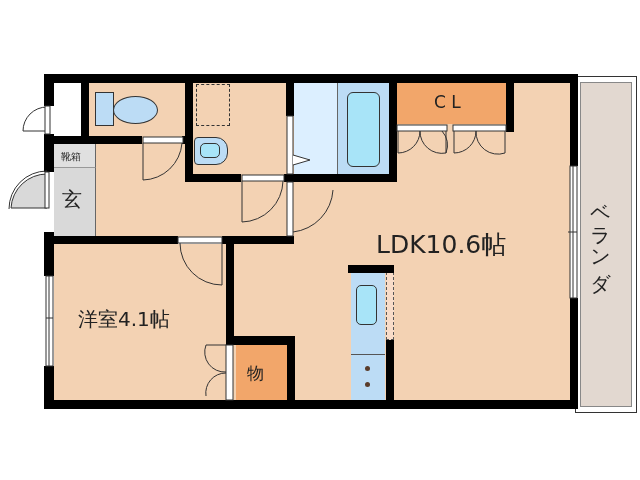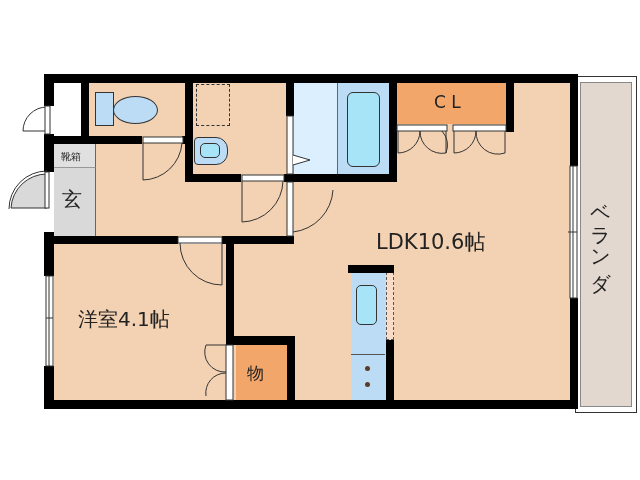--- a/index.html
+++ b/index.html
@@ -119,16 +119,16 @@
 
     <rect x="46" y="276" width="7" height="90" fill="#fff" stroke="#333"></rect>
     <line x1="49" y1="276" x2="49" y2="366" stroke="#333"></line>
     <line x1="46" y1="318" x2="53" y2="318" stroke="#333"></line>
 
     <rect x="570" y="166" width="7" height="132" fill="#fff" stroke="#333"></rect>
     <line x1="573" y1="166" x2="573" y2="298" stroke="#333"></line>
     <line x1="568" y1="232" x2="577" y2="232" stroke="#333"></line>
   </svg>
 
-  <div class="label" style="left:376px;top:228px;font-size:21px;">LDK10.6帖</div>
+  <div class="label" style="left:376px;top:228px;font-size:25px;">LDK10.6帖</div>
   <div class="label" style="left:78px;top:306px;font-size:20px;">洋室4.1帖</div>
 
 </div>
 
 </body></html>

